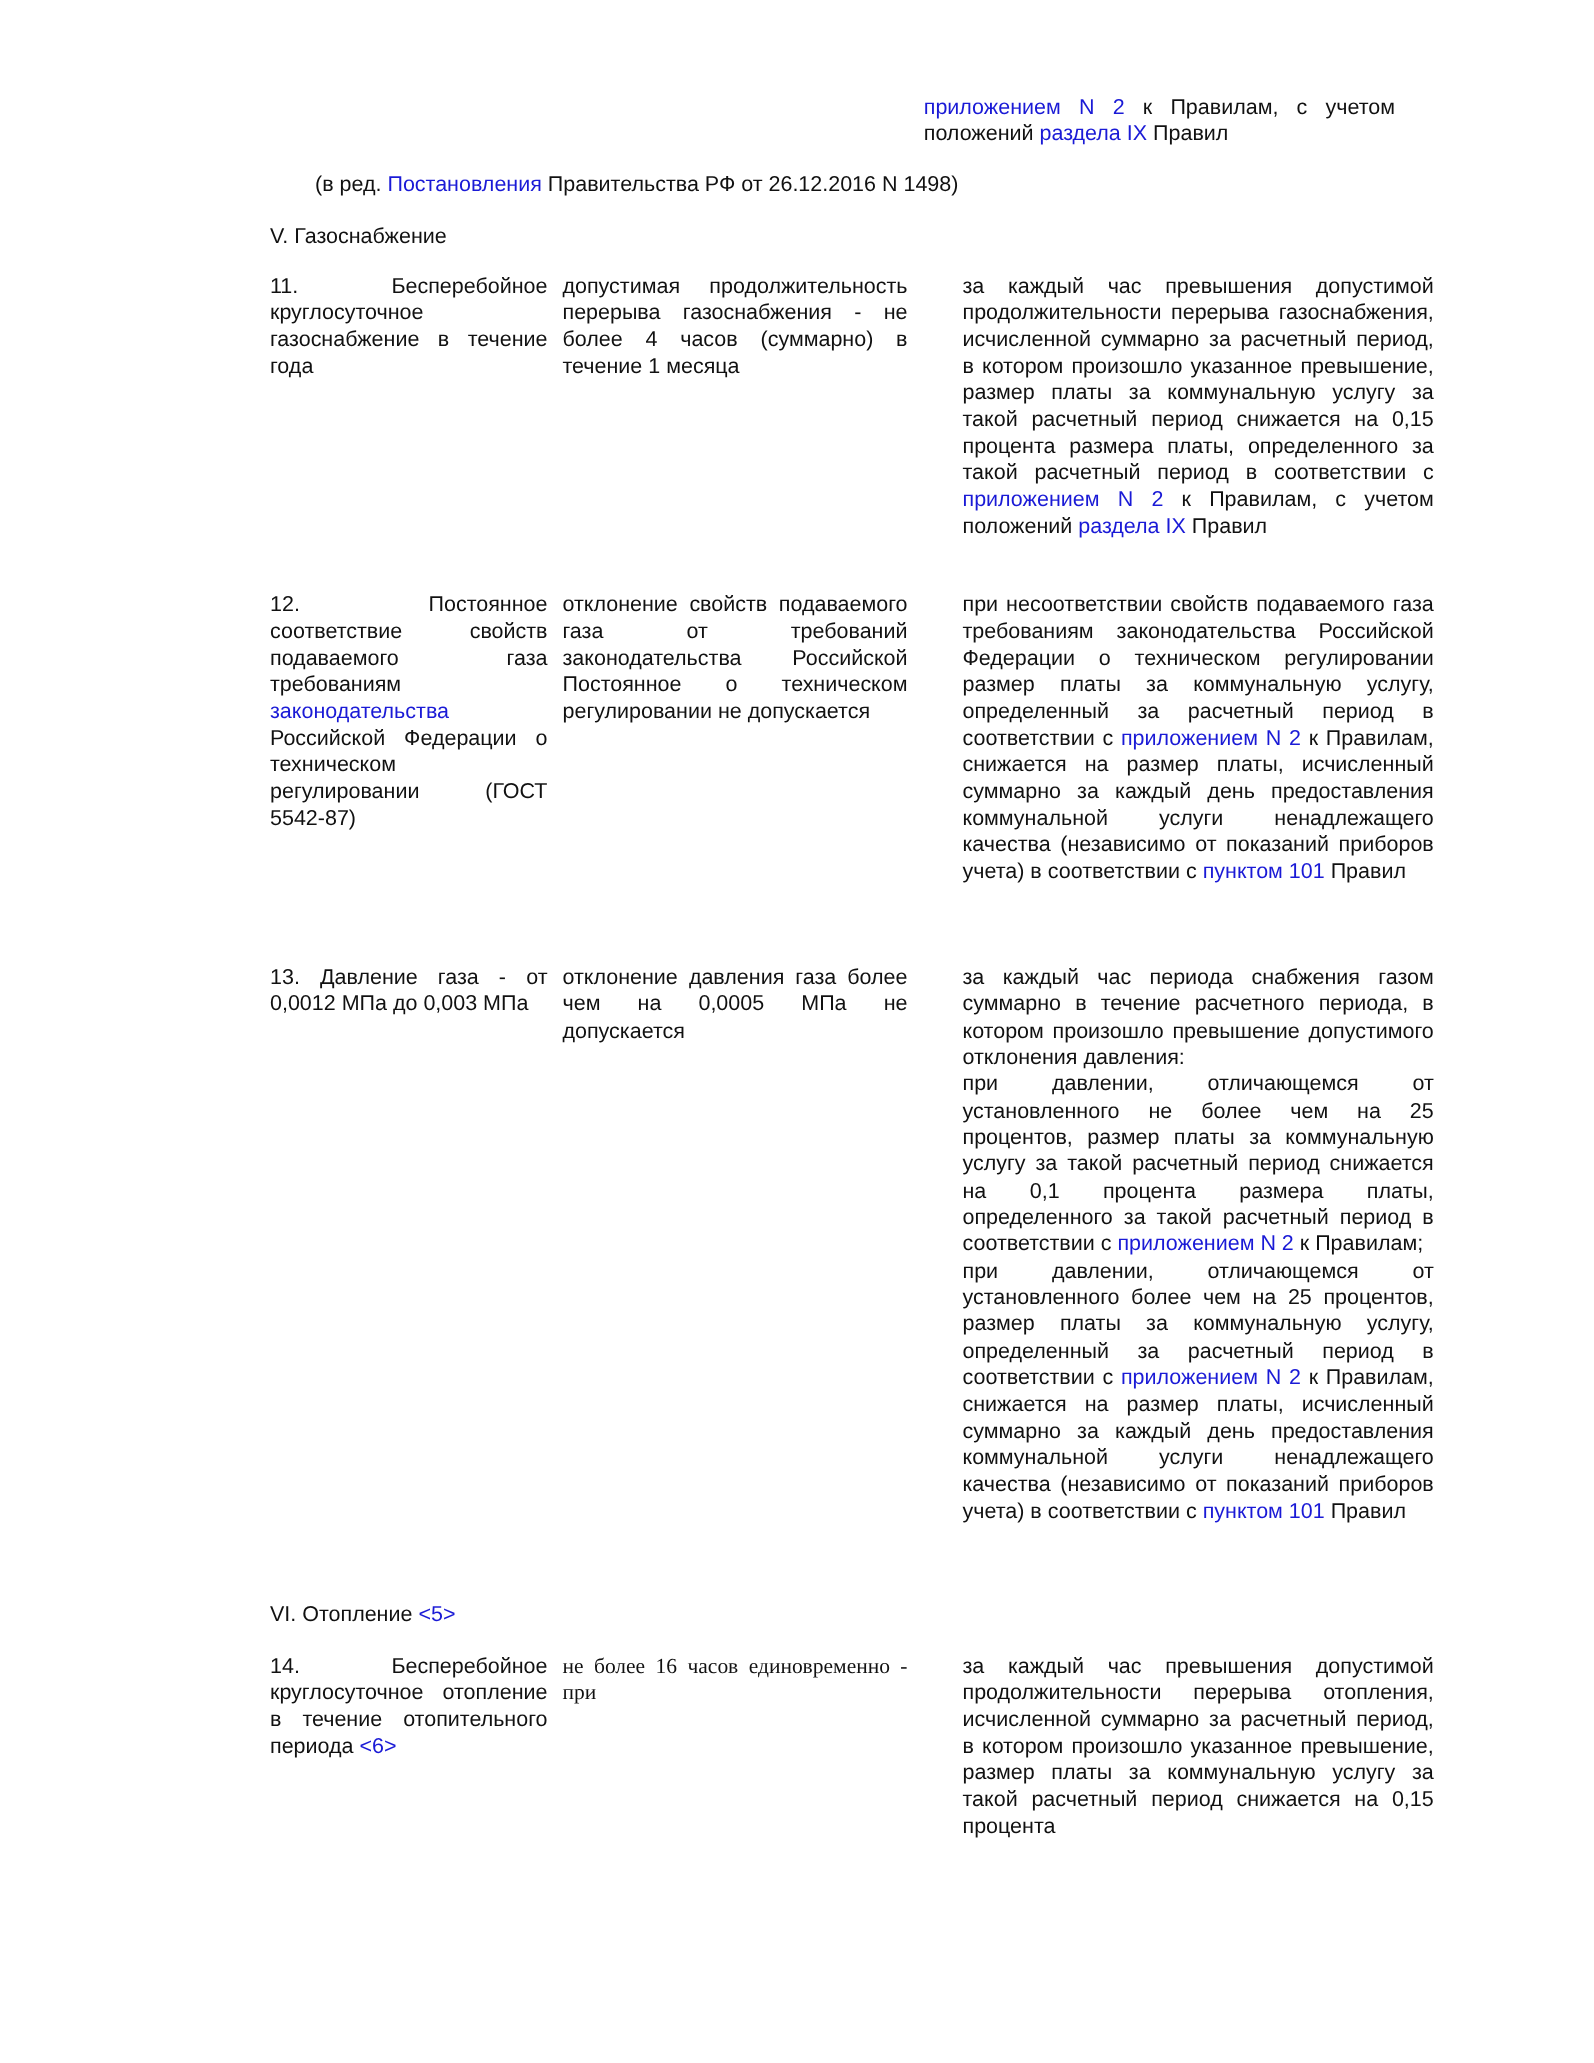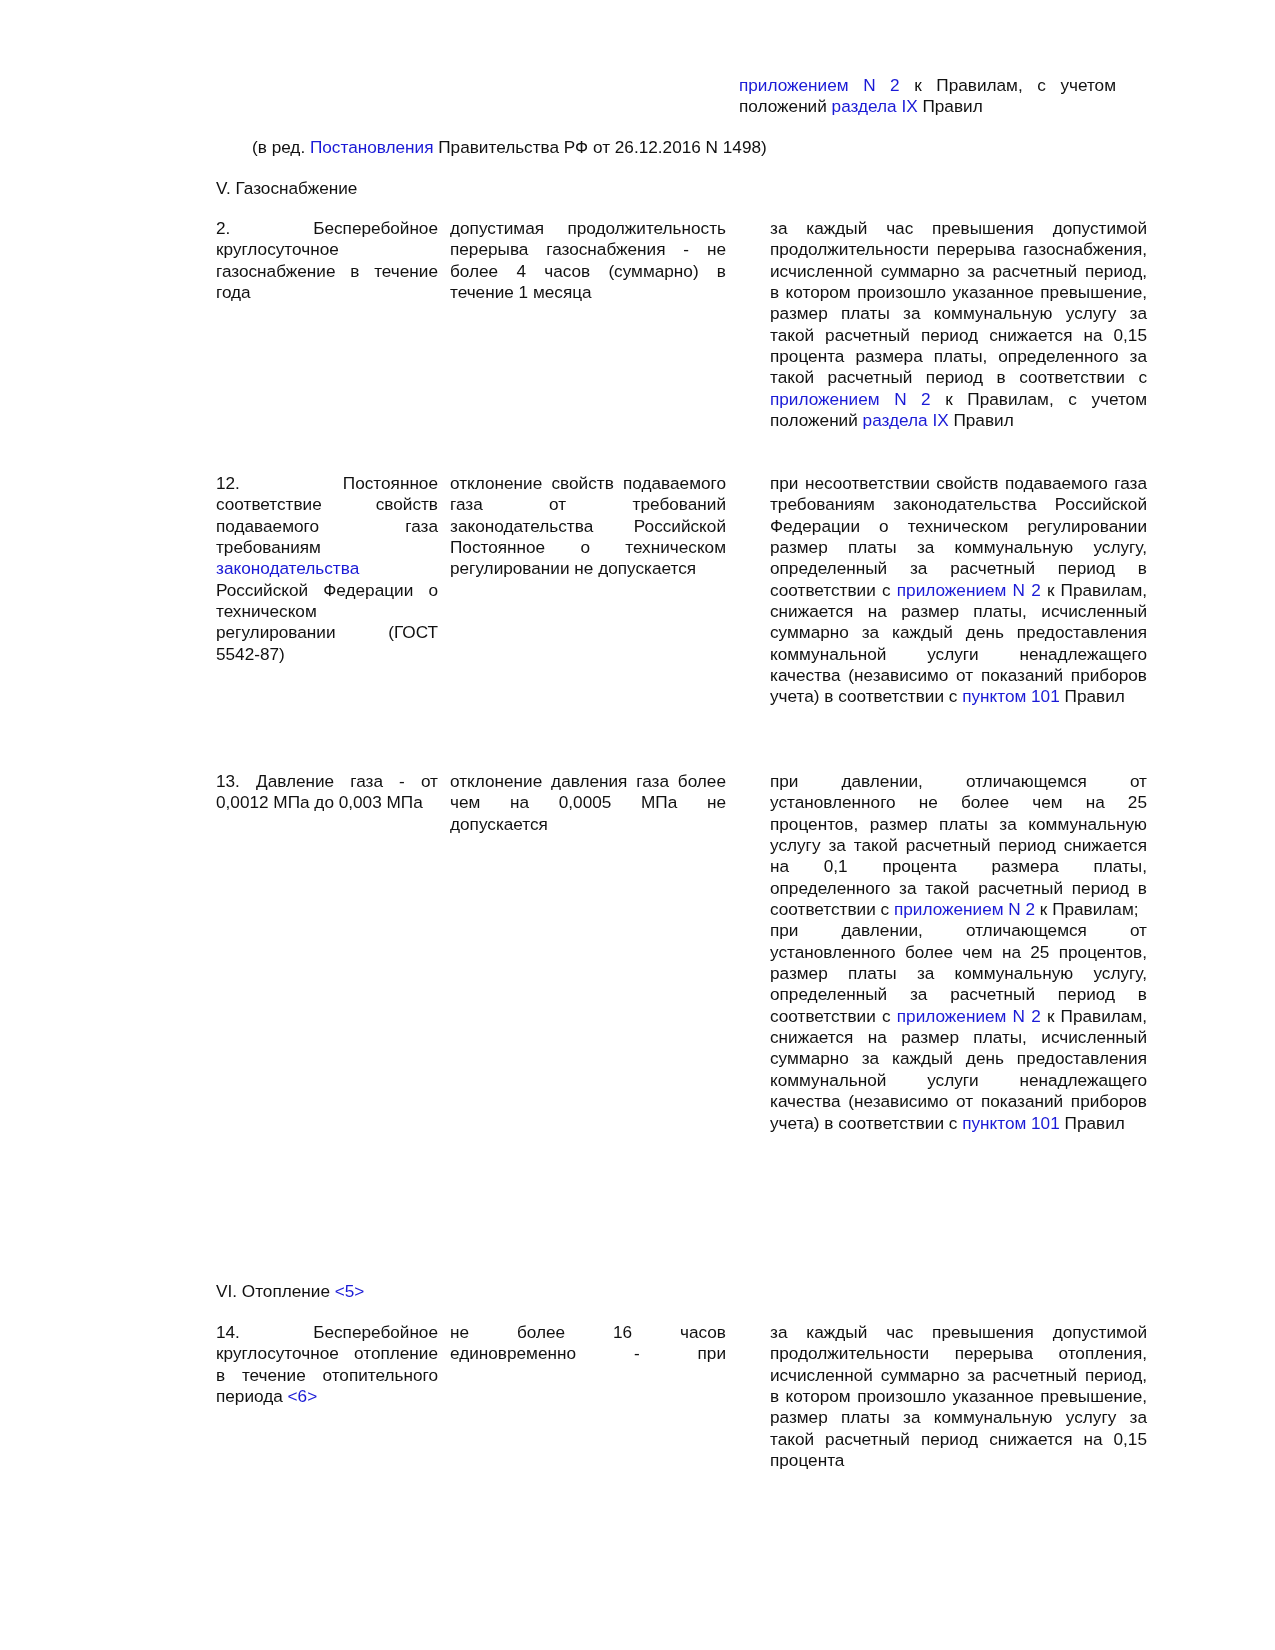--- a/index.html
+++ b/index.html
@@ -29,45 +29,46 @@
 
   <div class="blk" style="left:216px; top:137px; width:900px;margin-left:36px;">
     <span>(в ред. </span><span class="lnk">Постановления</span><span> Правительства РФ от 26.12.2016 N 1498)</span>
   </div>
 
   <div class="blk center" style="left:216px; top:178px; width:900px;">
     <span>V. Газоснабжение</span>
   </div>
 
   <div class="row" style="top:218px;">
-    <div class="c1 just"><span>2. Бесперебойное круглосуточное газоснабжение в течение года</span></div>
+    <div class="c1 just"><span>11. Бесперебойное круглосуточное газоснабжение в течение года</span></div>
     <div class="c2 just"><span>допустимая продолжительность перерыва газоснабжения - не более 4 часов (суммарно) в течение 1 месяца</span></div>
     <div class="c3 just"><span>за каждый час превышения допустимой продолжительности перерыва газоснабжения, исчисленной суммарно за расчетный период, в котором произошло указанное превышение, размер платы за коммунальную услугу за такой расчетный период снижается на 0,15 процента размера платы, определенного за такой расчетный период в соответствии с </span><span class="lnk">приложением N 2</span><span> к Правилам, с учетом положений </span><span class="lnk">раздела IX</span><span> Правил</span></div>
   </div>
 
   <div class="row" style="top:473px;">
     <div class="c1 just"><span>12. Постоянное соответствие свойств подаваемого газа требованиям </span><span class="lnk">законодательства</span><span> Российской Федерации о техническом регулировании (ГОСТ 5542-87)</span></div>
     <div class="c2 just"><span>отклонение свойств подаваемого газа от требований законодательства Российской Постоянное о техническом регулировании не допускается</span></div>
     <div class="c3 just"><span>при несоответствии свойств подаваемого газа требованиям законодательства Российской Федерации о техническом регулировании размер платы за коммунальную услугу, определенный за расчетный период в соответствии с </span><span class="lnk">приложением N 2</span><span> к Правилам, снижается на размер платы, исчисленный суммарно за каждый день предоставления коммунальной услуги ненадлежащего качества (независимо от показаний приборов учета) в соответствии с </span><span class="lnk">пунктом 101</span><span> Правил</span></div>
   </div>
 
   <div class="row" style="top:771px;">
     <div class="c1 just"><span>13. Давление газа - от 0,0012 МПа до 0,003 МПа</span></div>
     <div class="c2 just"><span>отклонение давления газа более чем на 0,0005 МПа не допускается</span></div>
     <div class="c3">
+      <p class="just"><span>за каждый час периода снабжения газом суммарно в течение расчетного периода, в котором произошло превышение допустимого отклонения давления:</span></p>
       <p class="just"><span>при давлении, отличающемся от установленного не более чем на 25 процентов, размер платы за коммунальную услугу за такой расчетный период снижается на 0,1 процента размера платы, определенного за такой расчетный период в соответствии с </span><span class="lnk">приложением N 2</span><span> к Правилам;</span></p>
       <p class="just"><span>при давлении, отличающемся от установленного более чем на 25 процентов, размер платы за коммунальную услугу, определенный за расчетный период в соответствии с </span><span class="lnk">приложением N 2</span><span> к Правилам, снижается на размер платы, исчисленный суммарно за каждый день предоставления коммунальной услуги ненадлежащего качества (независимо от показаний приборов учета) в соответствии с </span><span class="lnk">пунктом 101</span><span> Правил</span></p>
     </div>
   </div>
 
   <div class="blk center" style="left:216px; top:1281px; width:900px;">
     <span>VI. Отопление </span><span class="lnk">&lt;5&gt;</span>
   </div>
 
   <div class="row" style="top:1322px;">
     <div class="c1 just"><span>14. Бесперебойное круглосуточное отопление в течение отопительного периода </span><span class="lnk">&lt;6&gt;</span></div>
     <div class="c2">
-      <p class="just" style="text-align-last: justify;"><span>не более 16 часов единовременно - при</span></p>
+      <p class="just" style="text-align-last: justify; font-family: Liberation Serif, serif;"><span>не более 16 часов единовременно - при</span></p>
     </div>
     <div class="c3 just" style="text-align-last: justify;"><span>за каждый час превышения допустимой продолжительности перерыва отопления, исчисленной суммарно за расчетный период, в котором произошло указанное превышение, размер платы за коммунальную услугу за такой расчетный период снижается на 0,15 процента</span></div>
   </div>
 
 </div>
 
 </body></html>

